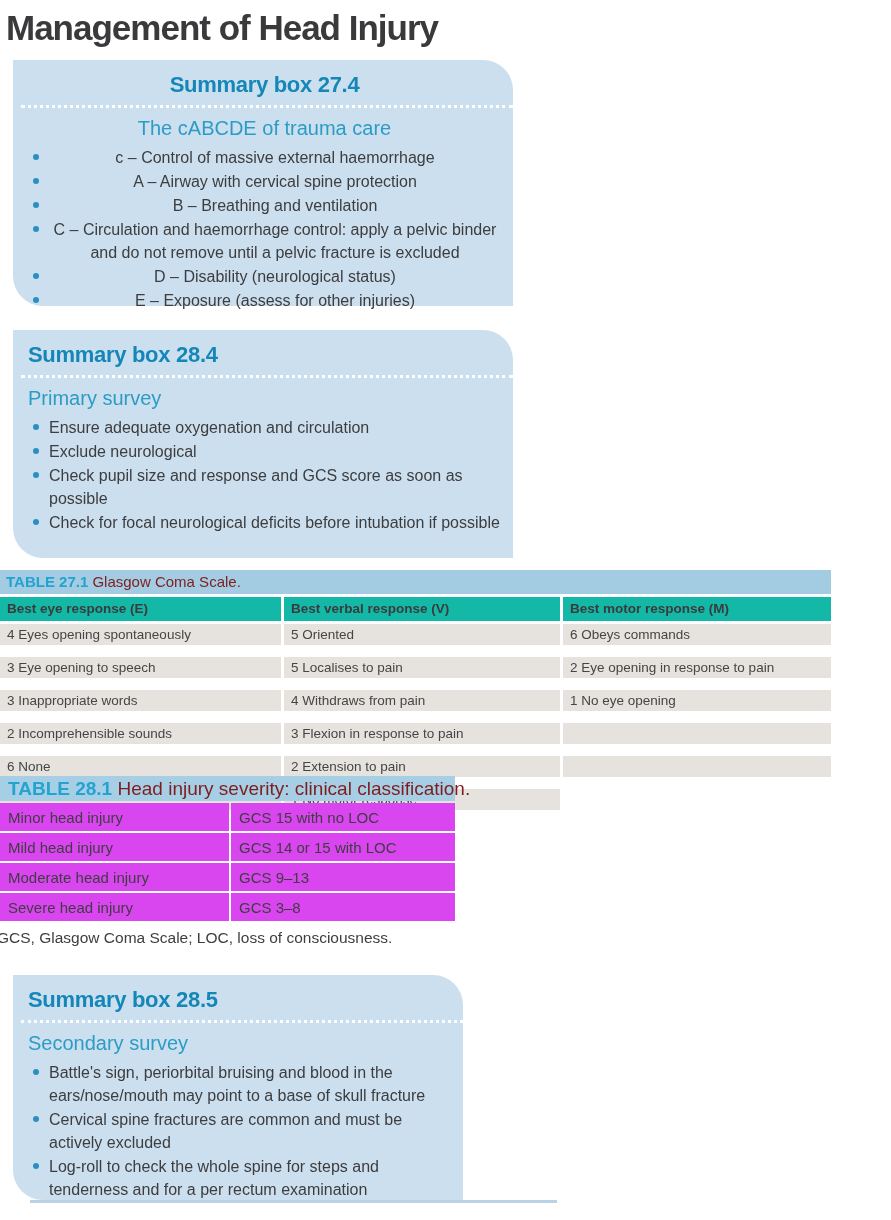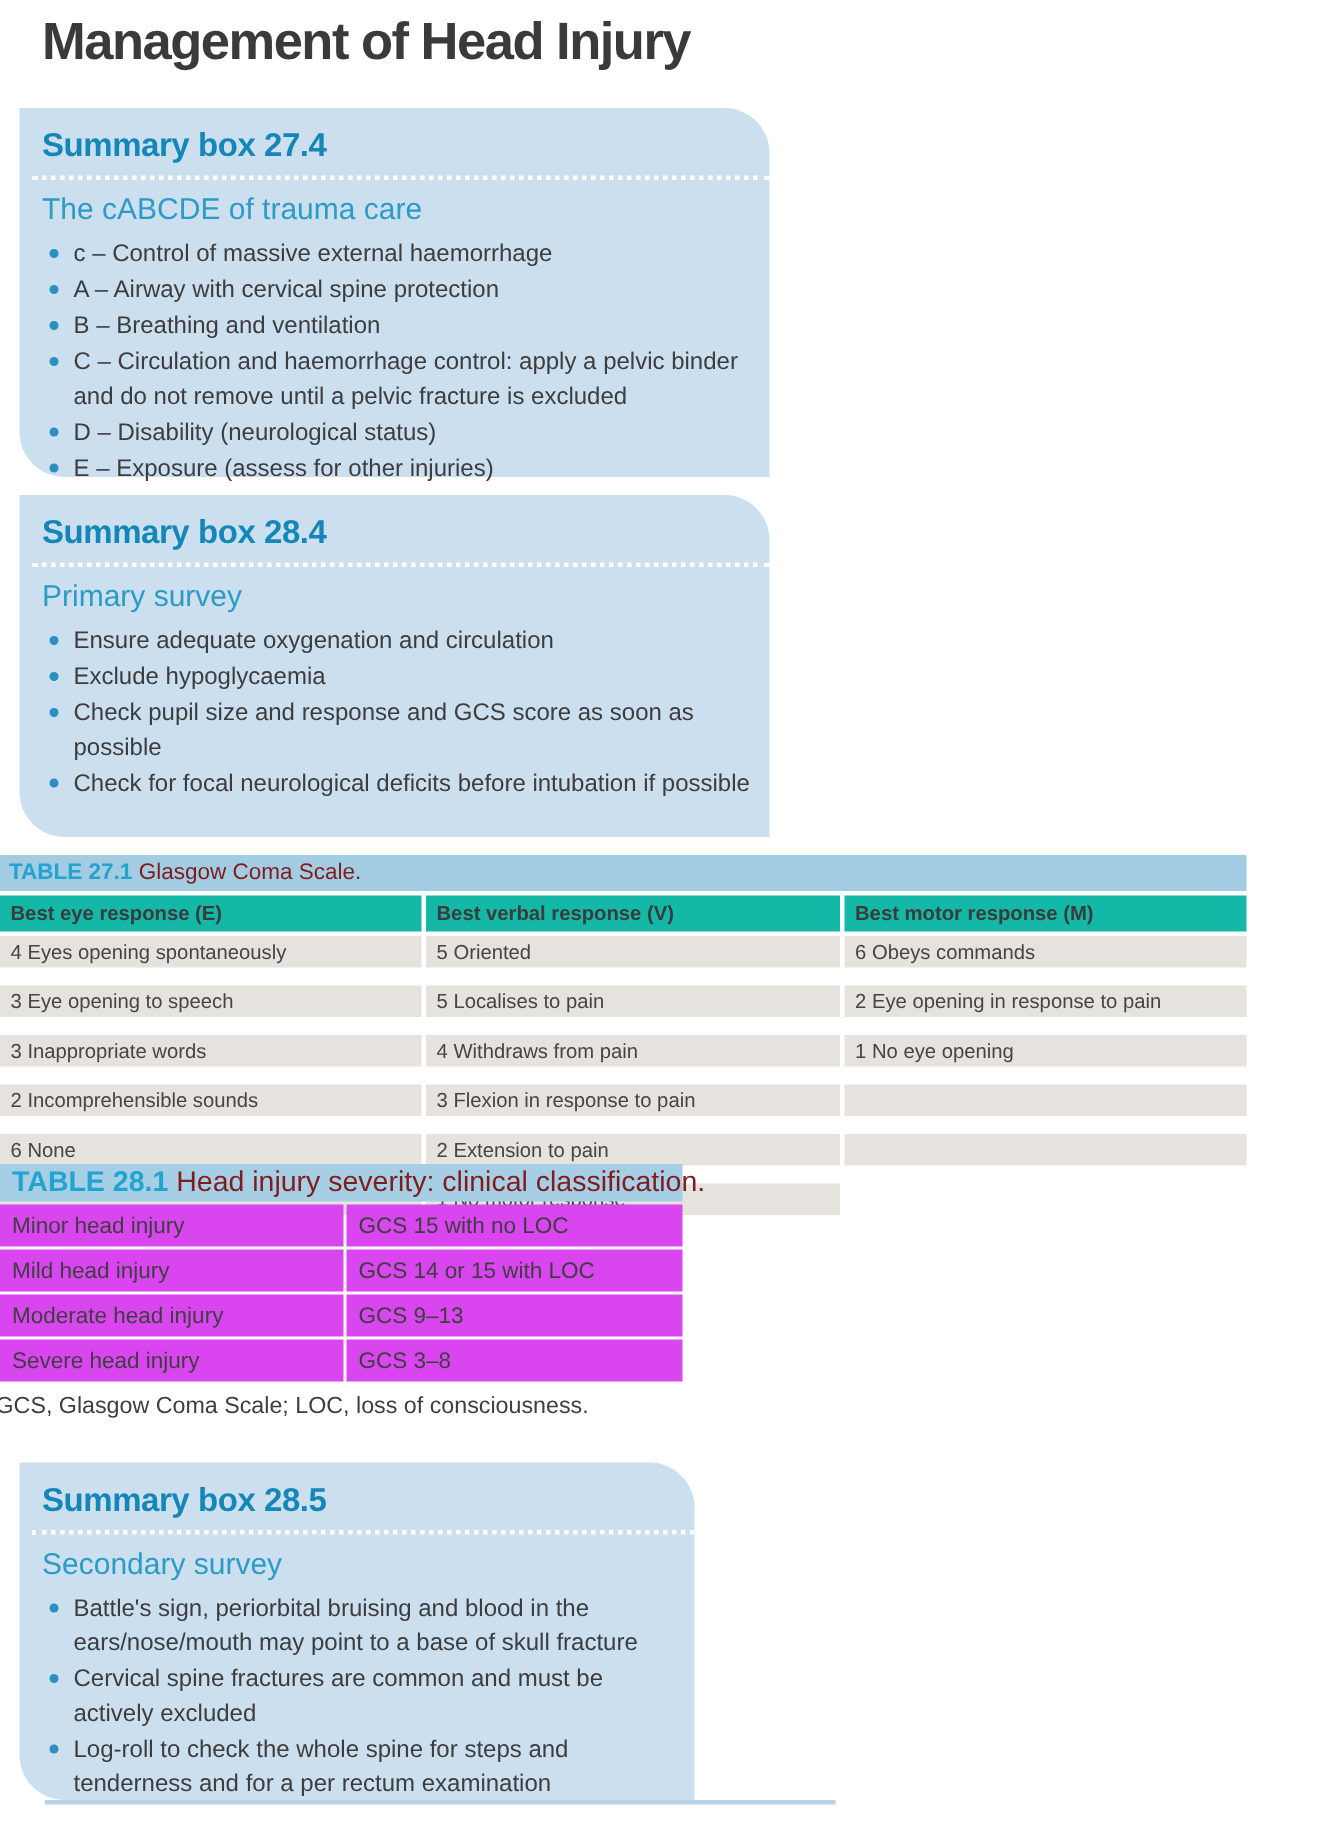--- a/index.html
+++ b/index.html
@@ -6,34 +6,34 @@
   body {
     width:891px; height:1220px;
     position:relative;
     background:#ffffff;
     font-family:"Liberation Sans","DejaVu Sans",sans-serif;
     overflow:hidden;
   }
 
   
   .page-title {
-    position:absolute; left:28px; top:6px; margin:0;
+    position:absolute; left:6px; top:6px; margin:0;
     font-size:35px; font-weight:bold; letter-spacing:-1px;
     color:#3a3a3c; line-height:44px; white-space:nowrap;
   }
 
   
   .summary-box {
     position:absolute; left:13px; width:500px;
     background:#cbdfee;
     border-radius:0 30px 0 30px;
     padding:11px 12px 0 15px;
     box-sizing:border-box;
   }
-  #box-274 { top:72px;  height:246px; }
+  #box-274 { top:60px;  height:246px;text-align:center; }
   #box-284 { top:330px; height:228px; }
   #box-285 { top:975px; height:225px; width:450px; }
 
   .box-title {
     color:#1487b8; font-size:22px; font-weight:bold;
     letter-spacing:-0.3px; line-height:28px;
   }
   .dotted-divider {
     height:0; border-top:3px dotted rgba(255,255,255,0.95);
     margin:6px -12px 6px -7px;
@@ -116,21 +116,21 @@
       <li><span class="dot"></span><span>E – Exposure (assess for other injuries)</span></li>
     </ul>
 </section>
 
 <section class="summary-box" id="box-284">
   <div class="box-title">Summary box 28.4</div>
   <div class="dotted-divider"></div>
   <div class="box-subhead">Primary survey</div>
   <ul class="bullets">
       <li><span class="dot"></span><span>Ensure adequate oxygenation and circulation</span></li>
-      <li><span class="dot"></span><span>Exclude hypoglycaemia</span></li>
+      <li><span class="dot"></span><span>Exclude neurological</span></li>
       <li><span class="dot"></span><span>Check pupil size and response and GCS score as soon as possible</span></li>
       <li><span class="dot"></span><span>Check for focal neurological deficits before intubation if possible</span></li>
     </ul>
 </section>
 
 <section class="table27">
   <div class="band">
     <span class="t-label">TABLE 27.1</span><span class="t-caption"> Glasgow Coma Scale.</span>
   </div>
   <div class="thead3">

